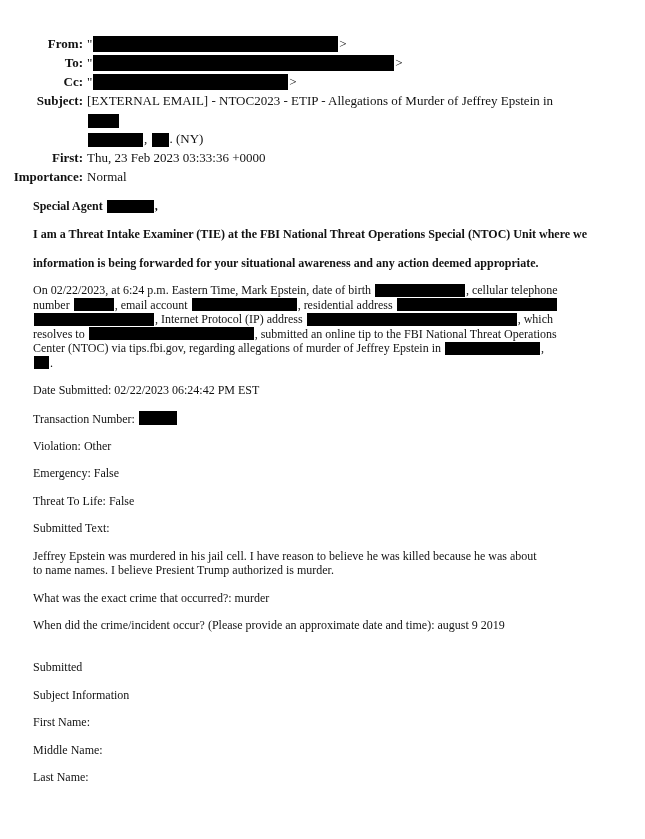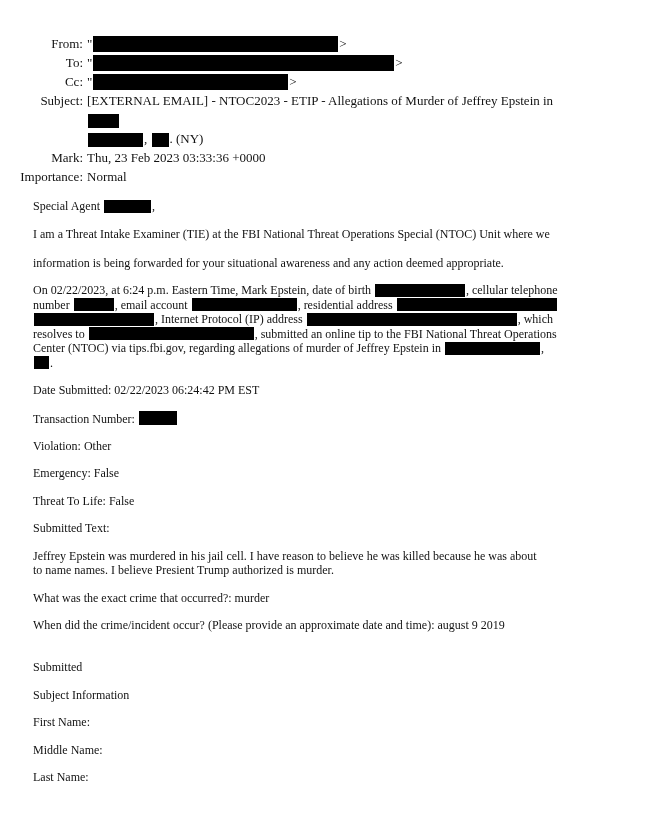--- a/index.html
+++ b/index.html
@@ -24,39 +24,40 @@
     display: flex;
     align-items: baseline;
     line-height: 19px;
     font-size: 13px;
   }
   .header-label {
     display: inline-block;
     width: 83px;
     flex: 0 0 83px;
     text-align: right;
-    font-weight: normal;
+    font-weight: bold;
     padding-left: 0;
   }
   .header-value {
     flex: 1 1 auto;
     padding-left: 4px;
     max-width: 505px;
   }
   
   .email-body {
     margin-top: 5px;
     padding-left: 33px;
     width: 643px;
   }
   .para {
     font-size: 12px;
     line-height: 14.5px;
     margin: 13px 0;
     width: 610px;
+    font-weight: bold;
   }
   .para.bold { font-weight: normal; }
   
   .redact {
     display: inline-block;
     background: #000;
     vertical-align: -2.5px;
     margin: 0 1px;
   }
   .header-row .redact { vertical-align: -3.5px; }
@@ -76,21 +77,21 @@
       </div>
       <div class="header-row">
         <span class="header-label">Cc:</span>
         <span class="header-value"><span>"</span><span class="redact" style="width: 195px; height: 16px; background: rgb(0, 0, 0);"></span><span>&gt;</span></span>
       </div>
       <div class="header-row">
         <span class="header-label">Subject:</span>
         <span class="header-value"><span>[EXTERNAL EMAIL] - NTOC2023 - ETIP - Allegations of Murder of Jeffrey Epstein in </span><span class="redact" style="width: 31px; height: 14px; background: rgb(0, 0, 0);"></span><br><span class="redact" style="width: 55px; height: 14px; background: rgb(0, 0, 0);"></span><span>, </span><span class="redact" style="width: 17px; height: 14px; background: rgb(0, 0, 0);"></span><span>. (NY)</span></span>
       </div>
       <div class="header-row">
-        <span class="header-label">Mark:</span>
+        <span class="header-label">First:</span>
         <span class="header-value"><span>Thu, 23 Feb 2023 03:33:36 +0000</span></span>
       </div>
       <div class="header-row">
         <span class="header-label">Importance:</span>
         <span class="header-value"><span>Normal</span></span>
       </div>
     </div>
   <div class="email-body">
       <p class="para"><span>Special Agent </span><span class="redact" style="width: 47px; height: 13px; background: rgb(0, 0, 0);"></span><span>,</span></p>
       <p class="para"><span>I am a Threat Intake Examiner (TIE) at the FBI National Threat Operations Special (NTOC) Unit where we</span><br><br><span>information is being forwarded for your situational awareness and any action deemed appropriate.</span></p>

